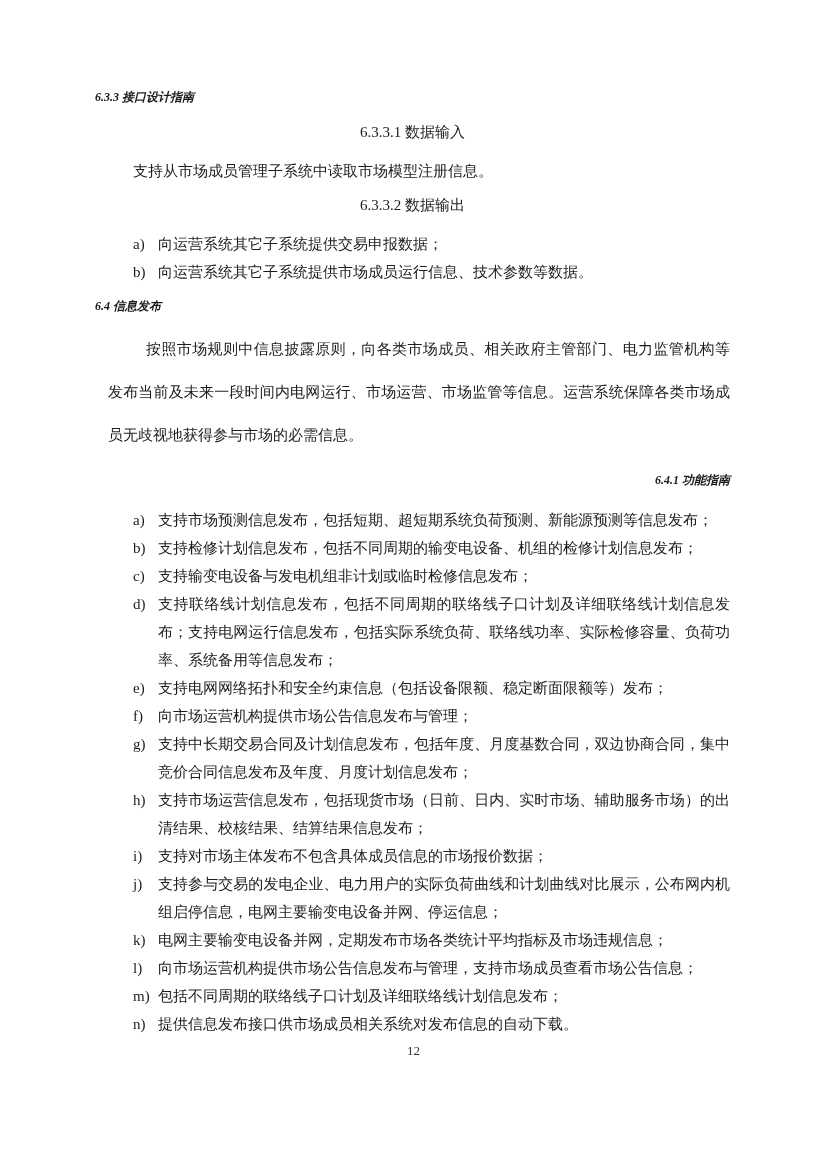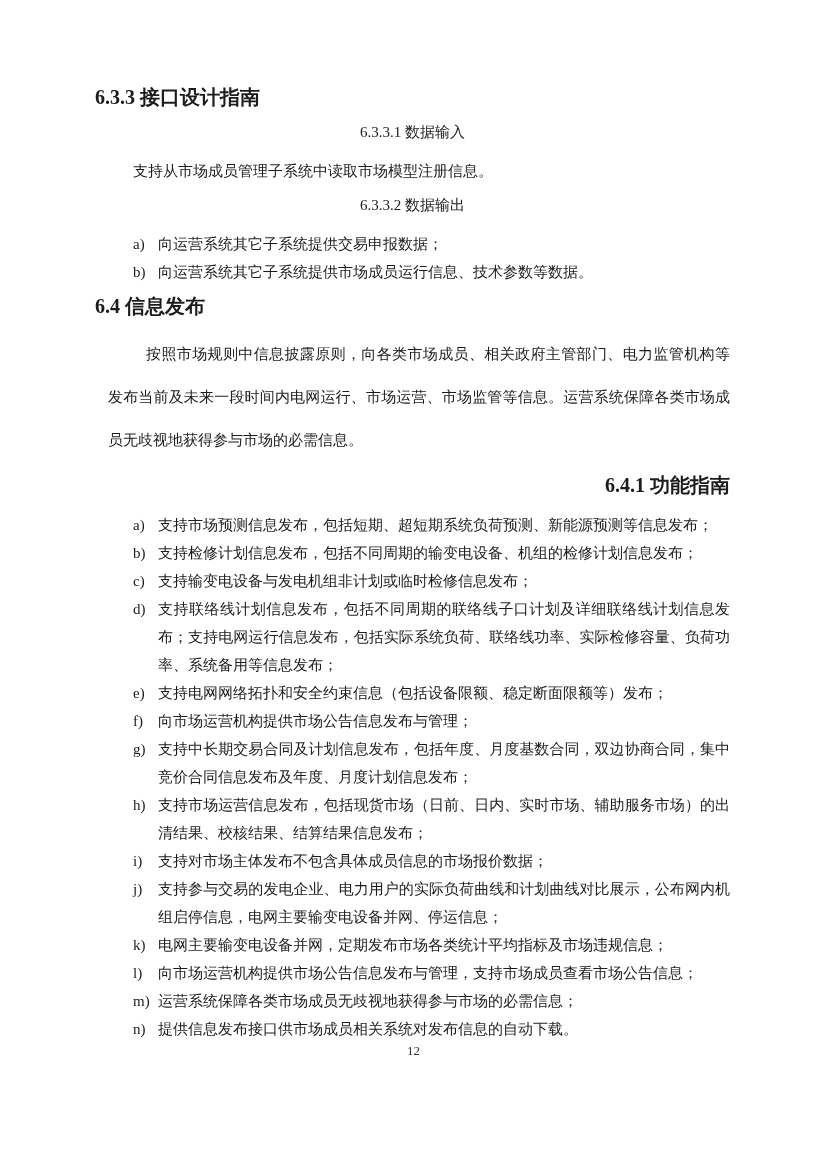--- a/index.html
+++ b/index.html
@@ -15,23 +15,24 @@
     background: #ffffff;
     box-sizing: border-box;
     padding: 86px 97px 0 95px;
     font-family: "Liberation Serif", "DejaVu Serif", serif;
     color: #1c1c1c;
     font-size: 15px;
     overflow: hidden;
   }
   .h-major {
     font-weight: bold;
-    font-size: 20px;
+    font-size: 12px;
     line-height: 22px;
     margin: 0;
+    font-style: italic;
   }
   .h-minor {
     font-weight: normal;
     font-size: 15px;
     line-height: 22px;
     margin: 0;
     text-align: center;
   }
   .sp-1 { margin-top: 0; margin-bottom: 13px; }      
   .sp-2 { margin-bottom: 14px; }                      
@@ -50,21 +51,21 @@
     text-align: justify;
     line-height: 28px;
     margin: 0;
   }
   .doc-list-item .item-label {
     position: absolute;
     left: 38px;
     top: 0;
   }
   .out-list { margin-bottom: 9px; }
-  .h-64 { margin-bottom: 16px; }
+  .h-64 { margin-bottom: 11px; }
   .p-64 { line-height: 43px; margin-bottom: 12px; margin-left: 13px; }
   .h-641 { margin-top: 2px; margin-bottom: 15px; text-align: right; }
   .footer {
     position: absolute;
     left: 0;
     top: 1043px;
     width: 827px;
     text-align: center;
     font-size: 13px;
     color: #333333;
@@ -144,21 +145,21 @@
     <li class="doc-list-item">
       <span class="item-label">k)</span>
       <span>电网主要输变电设备并网，定期发布市场各类统计平均指标及市场违规信息；</span>
     </li>
     <li class="doc-list-item">
       <span class="item-label">l)</span>
       <span>向市场运营机构提供市场公告信息发布与管理，支持市场成员查看市场公告信息；</span>
     </li>
     <li class="doc-list-item">
       <span class="item-label">m)</span>
-      <span>运营系统保障各类市场成员无歧视地获得参与市场的必需信息；</span>
+      <span>包括不同周期的联络线子口计划及详细联络线计划信息发布；</span>
     </li>
     <li class="doc-list-item">
       <span class="item-label">n)</span>
       <span>提供信息发布接口供市场成员相关系统对发布信息的自动下载。</span>
     </li>
   </ol>
 
   <div class="footer">12</div>
 
 </div>

